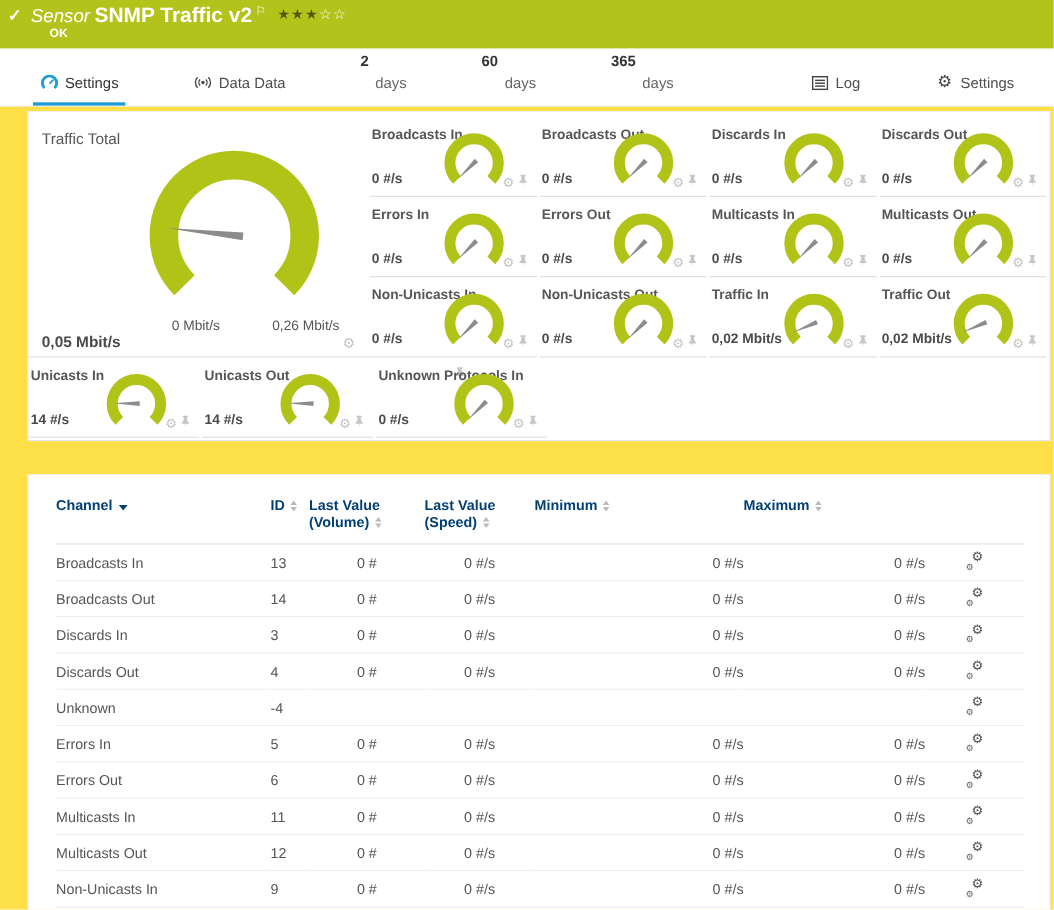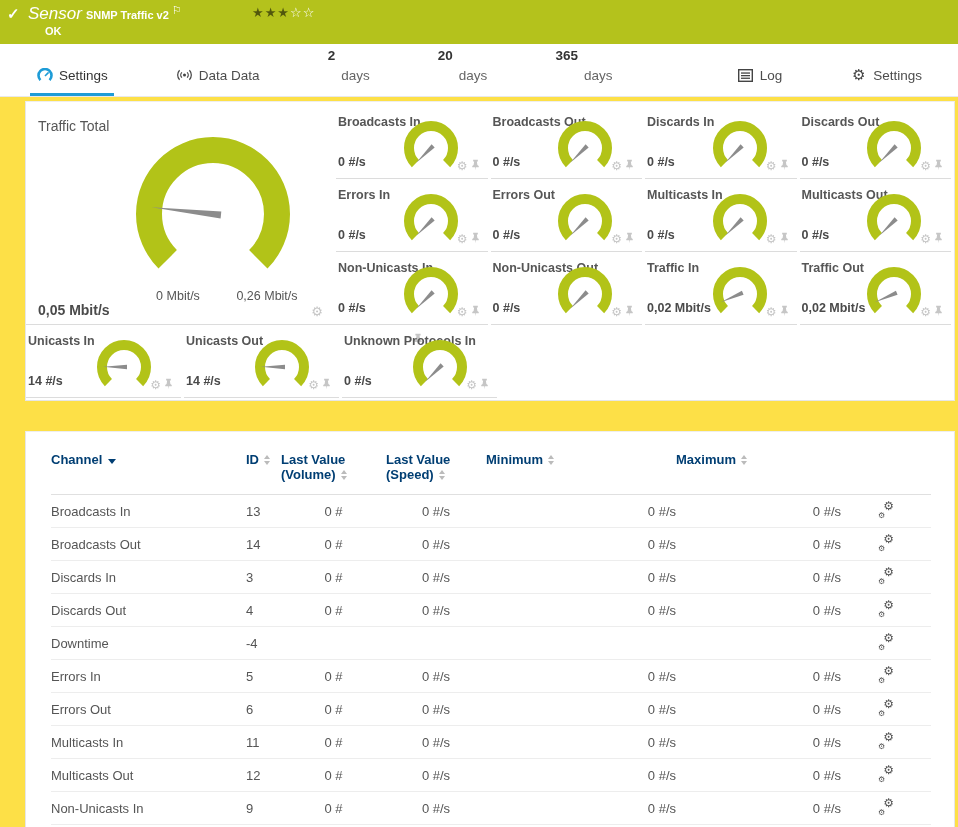--- a/index.html
+++ b/index.html
@@ -4,21 +4,21 @@
 <style>
   * { margin:0; padding:0; box-sizing:border-box; }
   html,body { width:958px; height:827px; overflow:hidden; background:#fff;
     font-family:"Liberation Sans", sans-serif; }
 
   
   .topbar { height:44px; background:#b4c21c; color:#fff; position:relative; }
   .topbar .check { position:absolute; left:7px; top:5px; font-size:15px; font-weight:bold; }
   .topbar .titleline { position:absolute; left:28px; top:4px; white-space:nowrap; }
   .topbar .cat { font-style:italic; font-weight:300; font-size:17px; margin-right:4px; }
-  .topbar .title { font-weight:bold; font-size:11px; }
+  .topbar .title { font-weight:bold; font-size:19px; }
   .topbar .flag { font-size:11px; vertical-align:top; margin-left:3px; }
   .topbar .stars { position:absolute; left:252px; top:5px; font-size:13px; letter-spacing:1px; }
   .topbar .stars .f { color:rgba(0,0,0,0.55); }
   .topbar .stars .e { color:#fff; }
   .topbar .ok { position:absolute; left:45px; top:25px; font-size:11px; font-weight:bold; }
 
   
   .tabbar { height:53px; background:#fff; display:flex; align-items:flex-end;
     padding:0 30px; border-bottom:1px solid #e9e9e9; }
   .tabbar .spacer { flex:1; }
@@ -38,21 +38,21 @@
   .card { background:#fff; width:930px; border:1px solid #e6e6e6; border-top:1px solid #eee; }
 
   
   .gauges-card { height:300px; padding-top:4px; }
   .gauges-top { display:flex; }
   .big-tile { width:310px; height:219px; position:relative; border-bottom:1px solid #dcdcdc; }
   .big-tile .lbl { position:absolute; left:12px; top:12px; font-size:14px; color:#565656; }
   .big-tile svg { position:absolute; left:102px; top:28px; }
   .big-tile .minlbl { position:absolute; left:112px; top:183px; width:80px; text-align:center;
     font-size:12.5px; color:#555; }
-  .big-tile .maxlbl { position:absolute; left:196px; top:183px; width:90px; text-align:center;
+  .big-tile .maxlbl { position:absolute; left:207px; top:183px; width:90px; text-align:center;
     font-size:12.5px; color:#555; }
   .big-tile .val { position:absolute; left:12px; bottom:6px; font-size:14px; font-weight:bold; color:#4a4a4a; }
   .small-grid { flex:1; display:grid; grid-template-columns:repeat(4,1fr); }
   .tile { position:relative; height:73px; border-bottom:1px solid #dcdcdc; margin-right:3px; }
   .tile .lbl { position:absolute; left:2px; top:9px; font-size:12.5px; font-weight:bold; color:#565656;
     white-space:nowrap; }
   .tile .val { position:absolute; left:2px; bottom:9px; font-size:12.5px; font-weight:bold; color:#4a4a4a; }
   .tile svg.g { position:absolute; right:28px; top:12px; }
   .tileicons { position:absolute; right:8px; bottom:3px; display:flex; align-items:center; gap:3px; }
   .tileicons .gear { font-size:12px; color:#c6c6c6; line-height:12px; }
@@ -119,21 +119,21 @@
       </span>
       <span>Data Data</span>
     </div>
     <div class="spacer"></div>
     <div class="tab">
       <span class="num">2</span>
       <span class="word">days</span>
     </div>
     <div class="spacer"></div>
     <div class="tab">
-      <span class="num">20</span>
+      <span class="num">60</span>
       <span class="word">days</span>
     </div>
     <div class="spacer"></div>
     <div class="tab">
       <span class="num">365</span>
       <span class="word">days</span>
     </div>
     <div class="spacer"></div>
     <div class="spacer"></div>
     <div class="tab">
@@ -465,21 +465,21 @@
           <tr>
             <td class="c-ch">Discards Out</td>
             <td class="c-id">4</td>
             <td class="c-vol">0 #</td>
             <td class="c-spd">0 #/s</td>
             <td class="c-min">0 #/s</td>
             <td class="c-max">0 #/s</td>
             <td class="c-edit"><span class="gears"><span class="g1">⚙</span><span class="g2">⚙</span></span></td>
           </tr>
           <tr>
-            <td class="c-ch">Downtime</td>
+            <td class="c-ch">Unknown</td>
             <td class="c-id">-4</td>
             <td class="c-vol"></td>
             <td class="c-spd"></td>
             <td class="c-min"></td>
             <td class="c-max"></td>
             <td class="c-edit"><span class="gears"><span class="g1">⚙</span><span class="g2">⚙</span></span></td>
           </tr>
           <tr>
             <td class="c-ch">Errors In</td>
             <td class="c-id">5</td>

